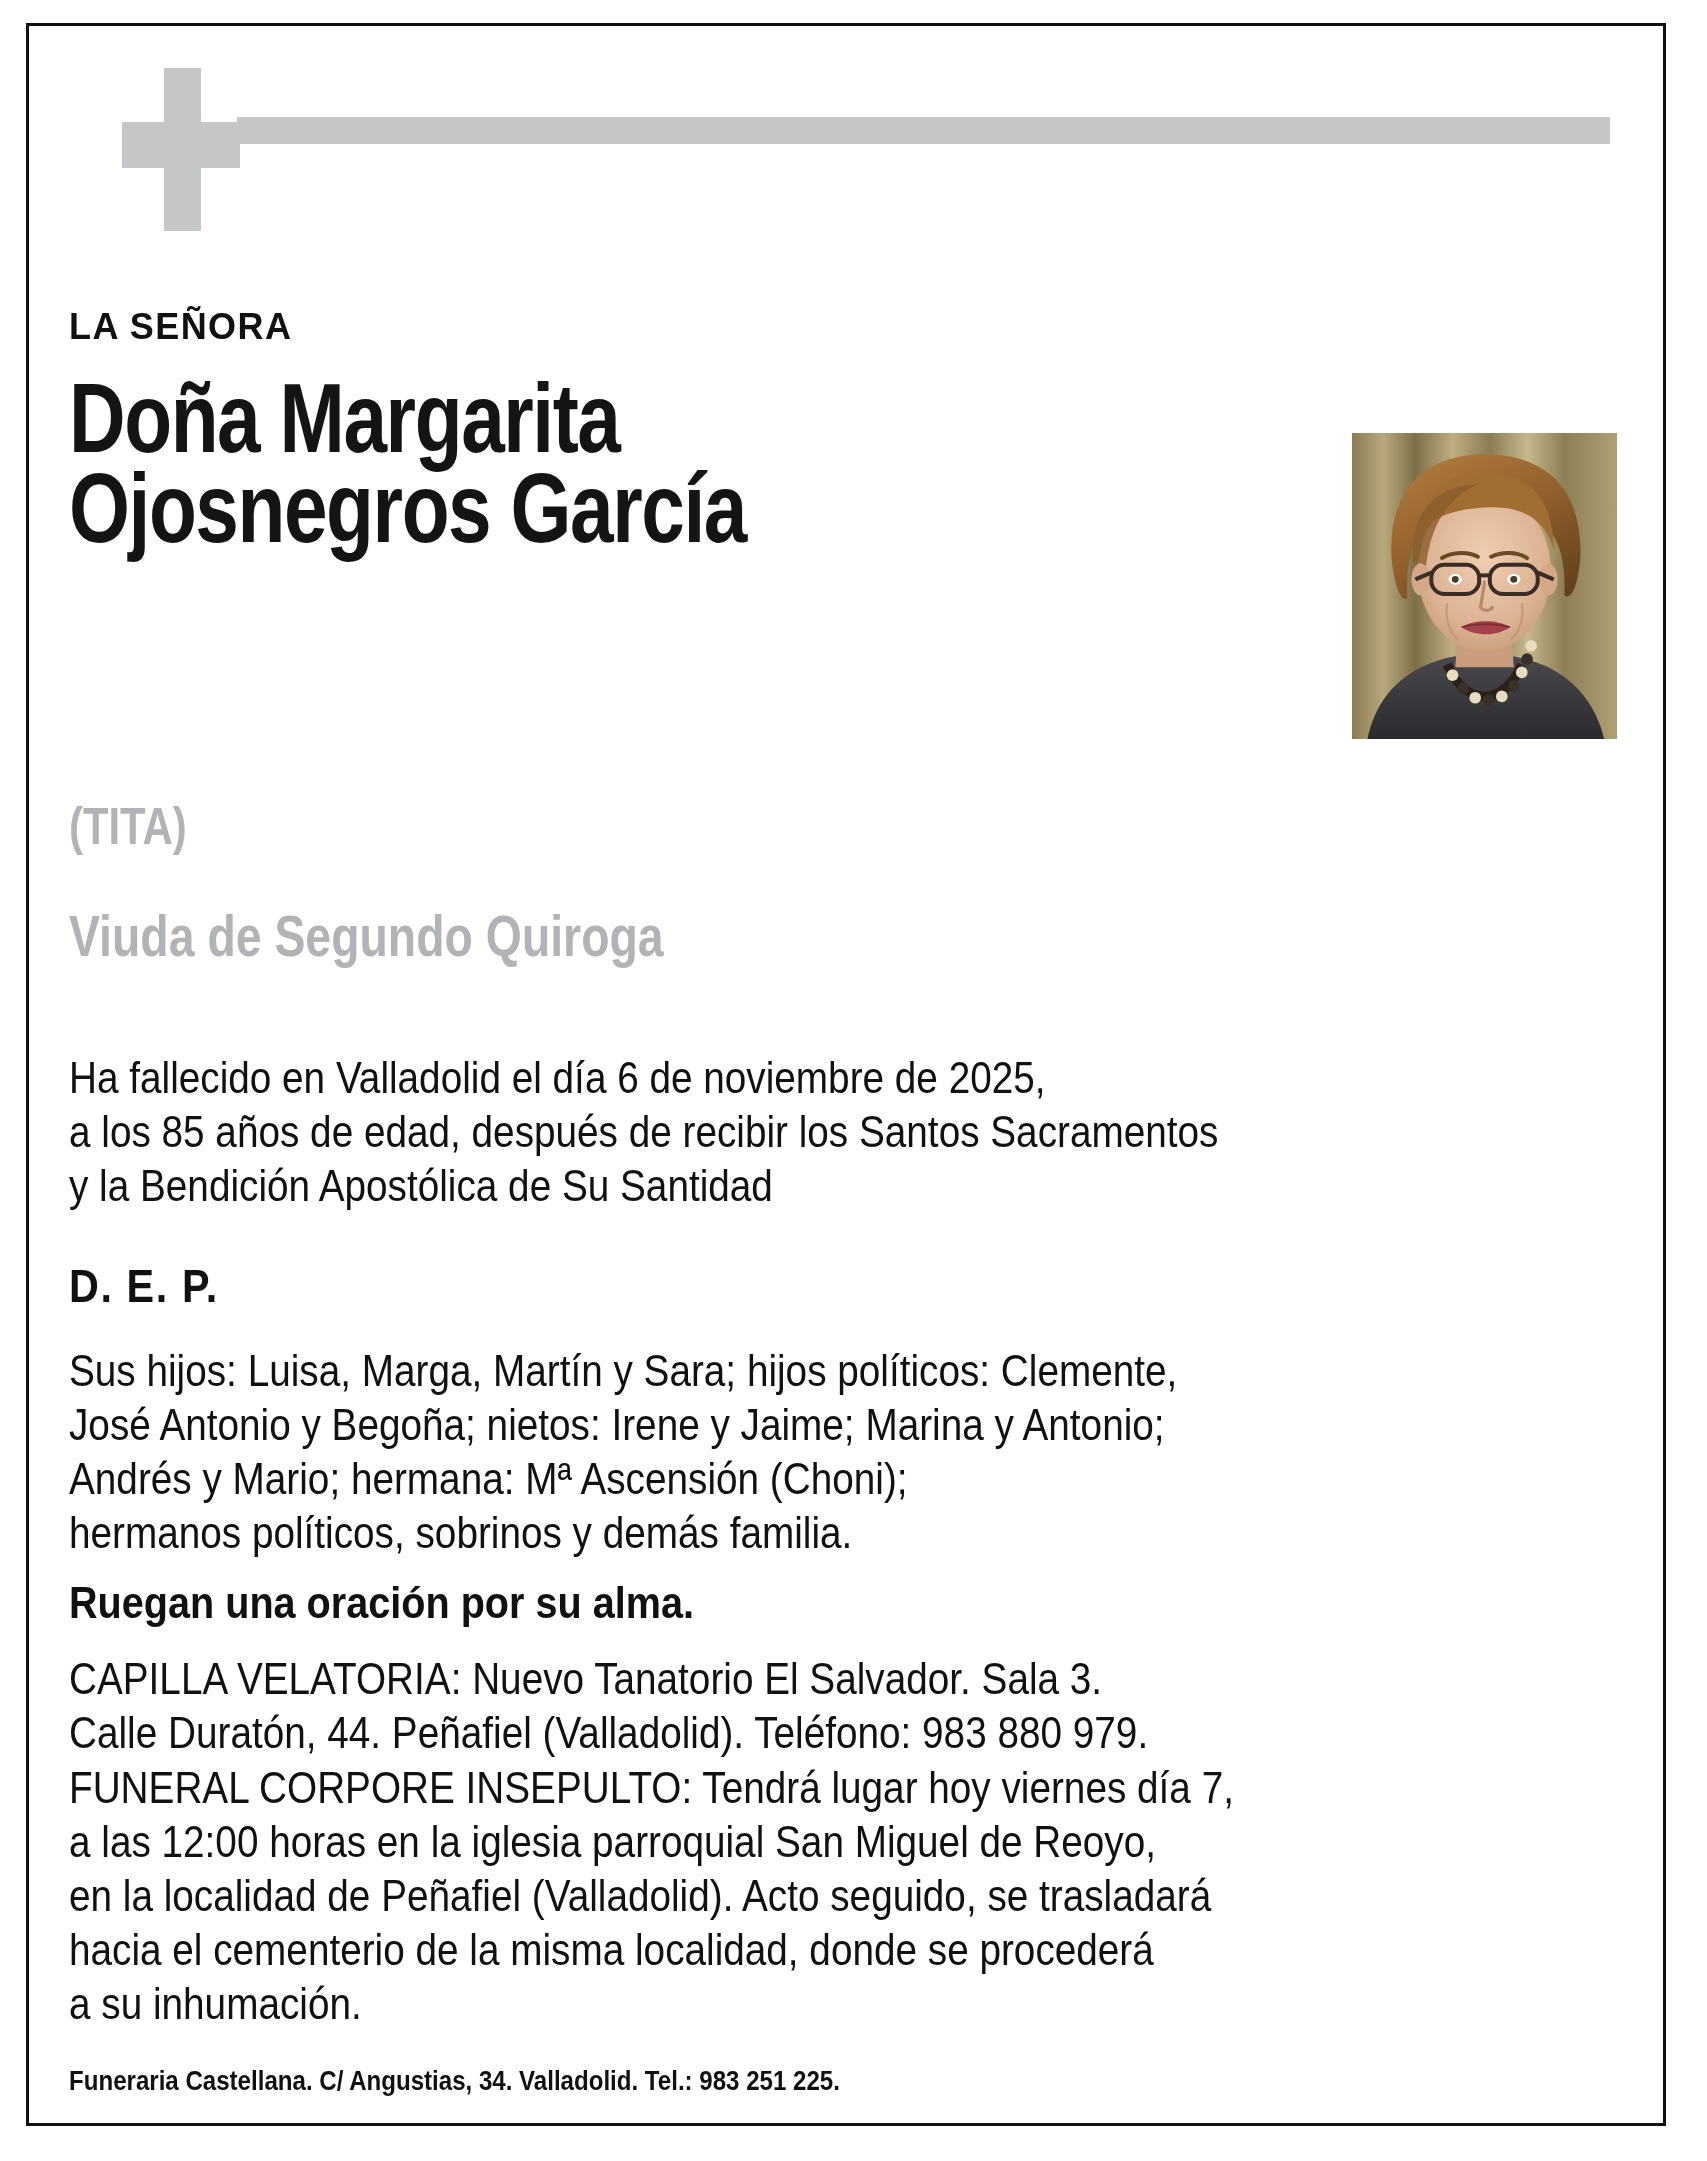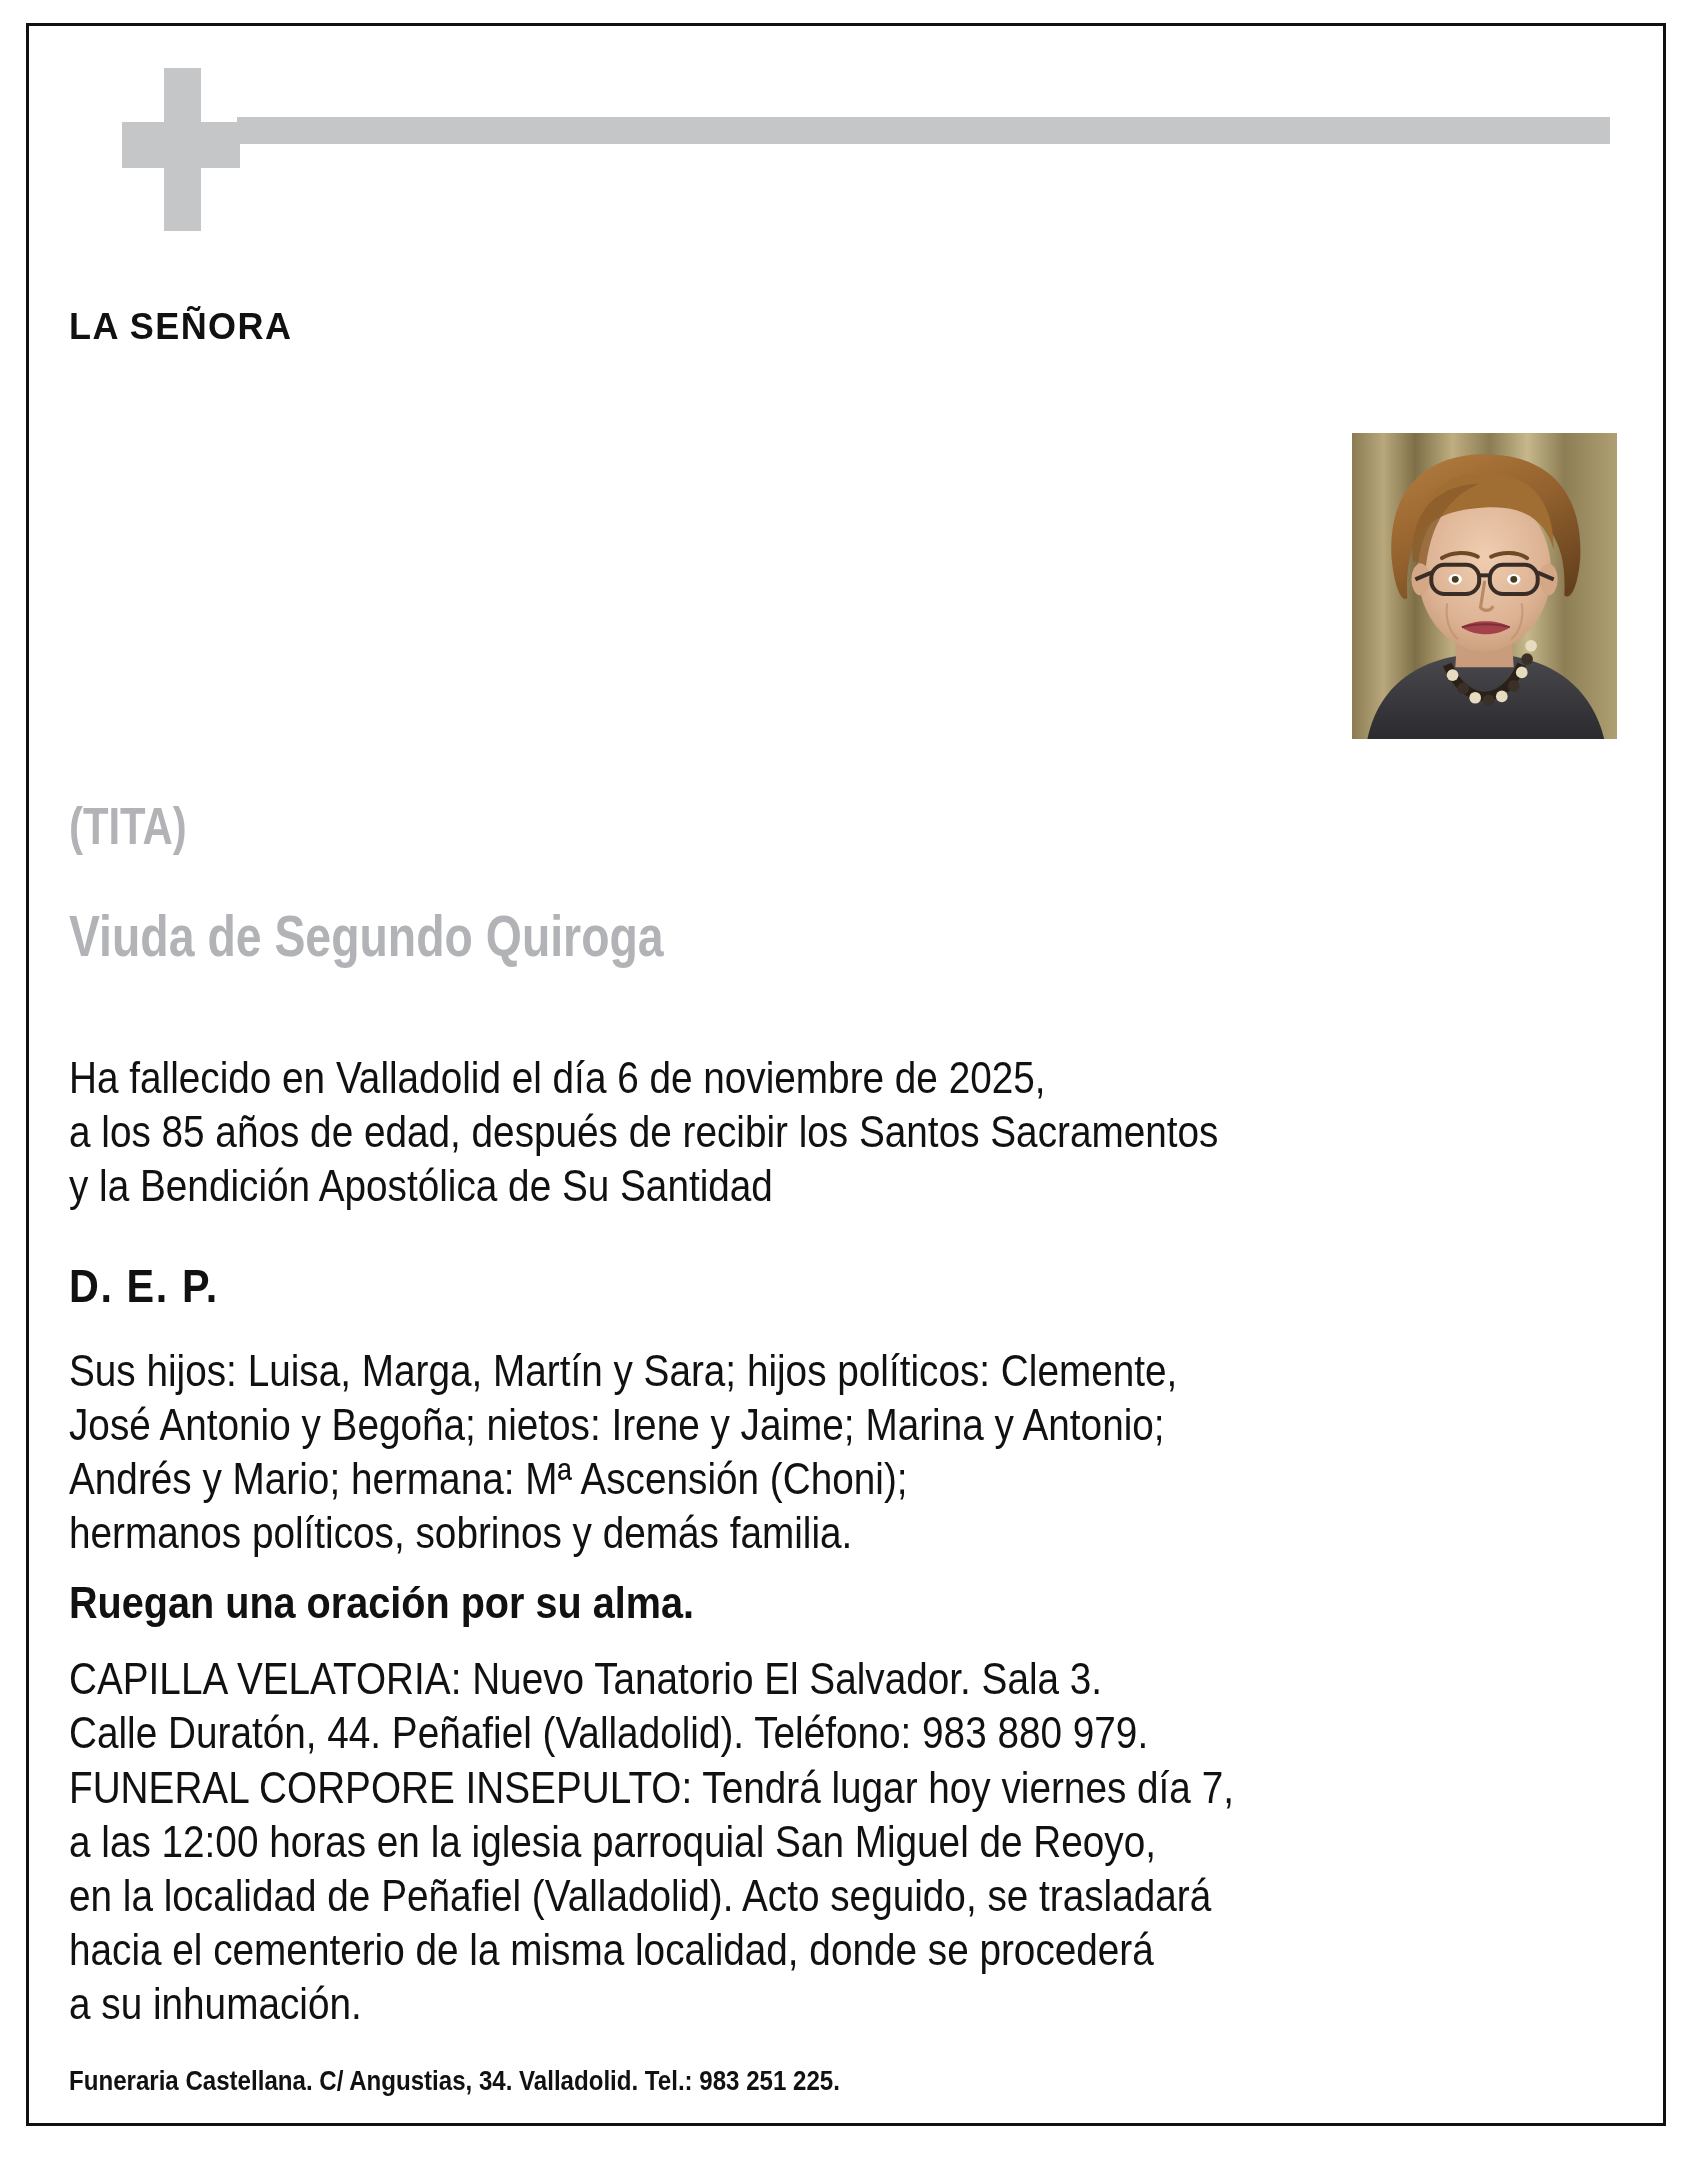--- a/index.html
+++ b/index.html
@@ -179,20 +179,24 @@
   <div class="header">
     <div class="cross">
       <div class="v"></div>
       <div class="h"></div>
     </div>
     <div class="banner"></div>
   </div>
 
   <div class="pad eyebrow">LA SEÑORA</div>
 
+  <div class="pad name-block">
+    <span class="name-line">Doña Margarita</span>
+    <span class="name-line">Ojosnegros García</span>
+  </div>
 
   <div class="pad alias">(TITA)</div>
 
   <div class="pad widow">Viuda de Segundo Quiroga</div>
 
   <div class="pad para p-death">Ha fallecido en Valladolid el día 6 de noviembre de 2025,
 a los 85 años de edad, después de recibir los Santos Sacramentos
 y la Bendición Apostólica de Su Santidad</div>
 
   <div class="pad para b p-dep">D. E. P.</div>

